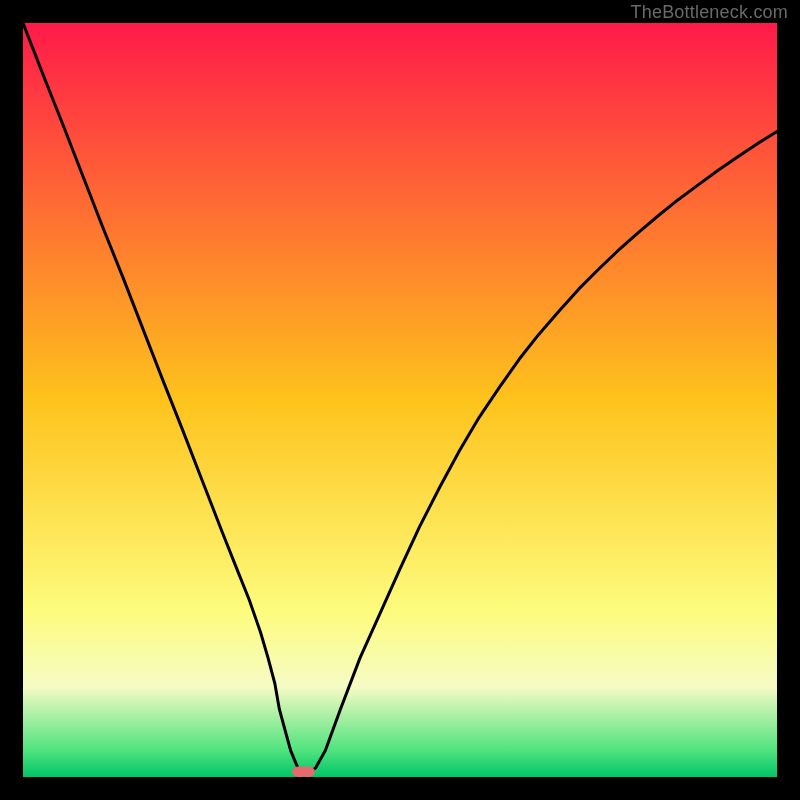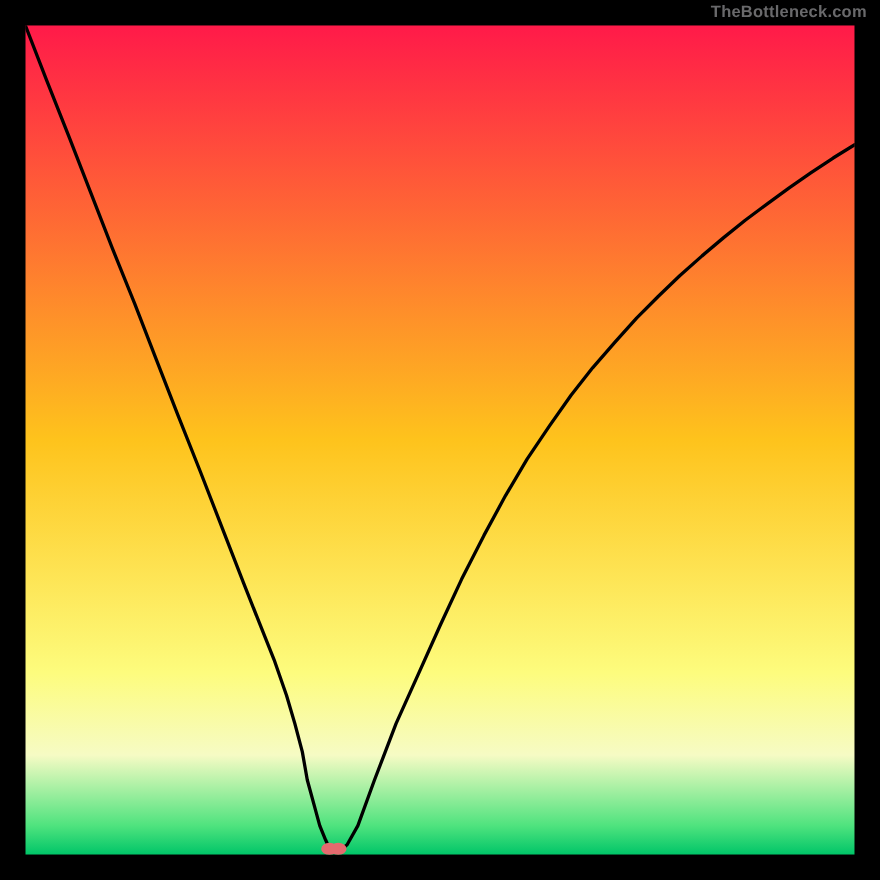--- a/index.html
+++ b/index.html
@@ -14,22 +14,22 @@
     position: relative;
     width: 800px;
     height: 800px;
     background: #000;
   }
   .watermark {
     position: absolute;
     top: 2px;
     right: 12px;
     font-family: Arial, Helvetica, sans-serif;
-    font-size: 15px;
-    font-weight: 700;
+    font-size: 18px;
+    font-weight: 400;
     color: #69696b;
     letter-spacing: 0.2px;
     z-index: 10;
   }
   svg.plot {
     position: absolute;
     left: 23px;
     top: 23px;
     width: 754px;
     height: 754px;

